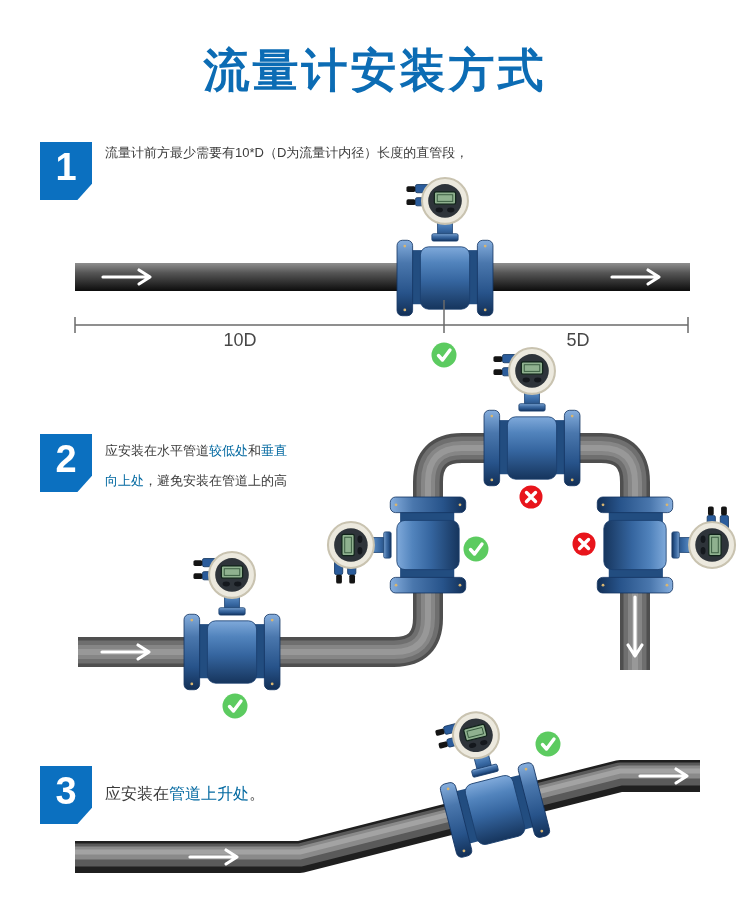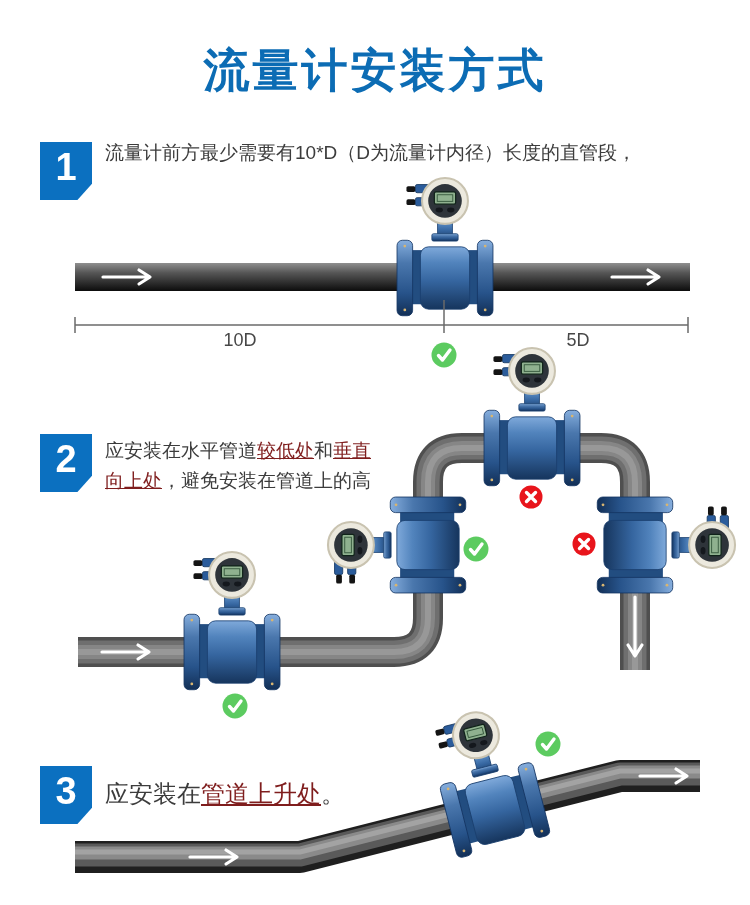--- a/index.html
+++ b/index.html
@@ -5,25 +5,25 @@
   html,body{margin:0;padding:0;background:#ffffff;}
   body{font-family:"Liberation Sans","DejaVu Sans",sans-serif;}
   #stage{position:relative;width:750px;height:905px;background:#ffffff;overflow:hidden;margin:0 auto;}
   .page-title{position:absolute;left:0;top:40px;width:750px;text-align:center;
     font-size:46px;font-weight:800;letter-spacing:3px;color:#0c6cb4;margin:0;}
   .badge{position:absolute;left:40px;width:52px;height:58px;background:#0b70c0;
     clip-path:polygon(0 0,100% 0,100% 72%,72% 100%,0 100%);
     display:flex;align-items:center;justify-content:center;}
   .badge span{color:#ffffff;font-size:38px;font-weight:700;line-height:1;padding-bottom:8px;}
   .badge-1{top:142px;} .badge-2{top:434px;} .badge-3{top:766px;}
-  .body-text{position:absolute;margin:0;color:#3c3c3c;font-size:19px;line-height:29px;}
+  .body-text{position:absolute;margin:0;color:#3c3c3c;font-size:13px;line-height:29px;}
   .text-1{left:105px;top:138px;width:560px;}
   .text-2{left:105px;top:436px;width:280px;line-height:30px;}
-  .text-3{left:105px;top:779px;font-size:24px;}
-  .bl{color:#7f1d1d;text-decoration:underline;}
+  .text-3{left:105px;top:779px;font-size:16px;}
+  .bl{color:#0369a1;}
   .diagram{position:absolute;left:0;pointer-events:none;}
   #svg-s1{top:172px;} #svg-s2{top:342px;} #svg-s3{top:705px;}
 </style>
 </head>
 <body>
 <div id="stage">
 
 <h1 class="page-title">流量计安装方式</h1>
 
 <div class="badge badge-1">

